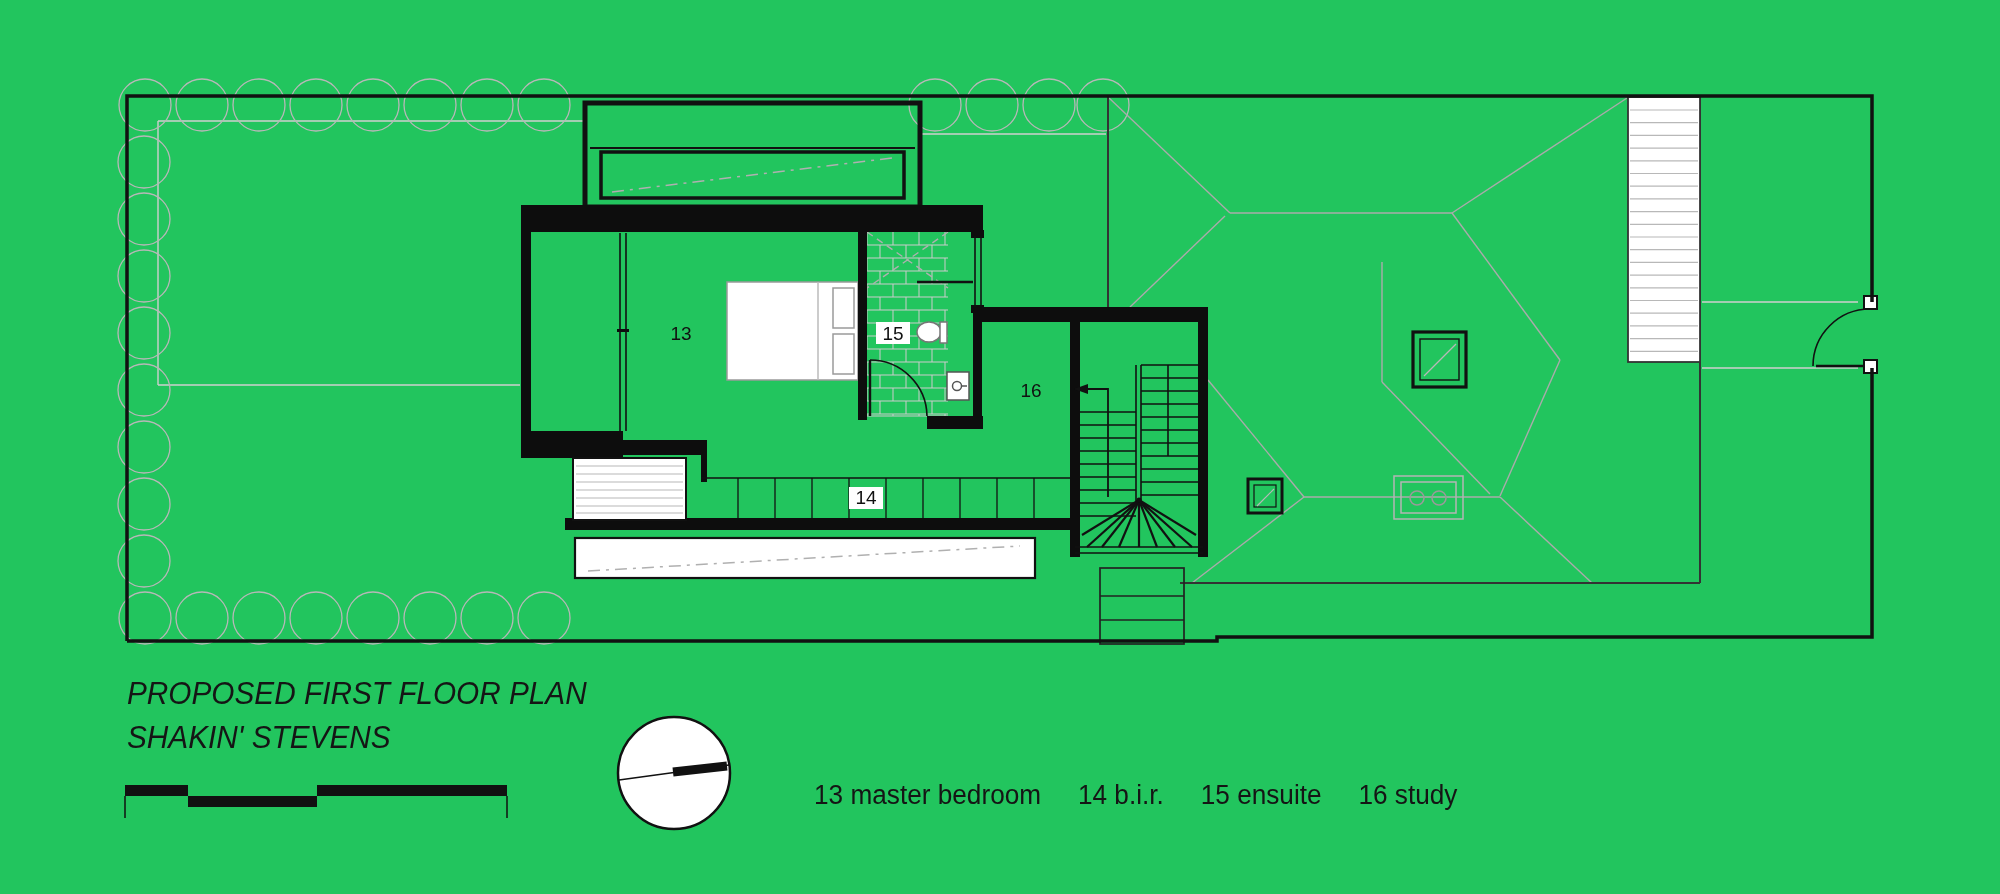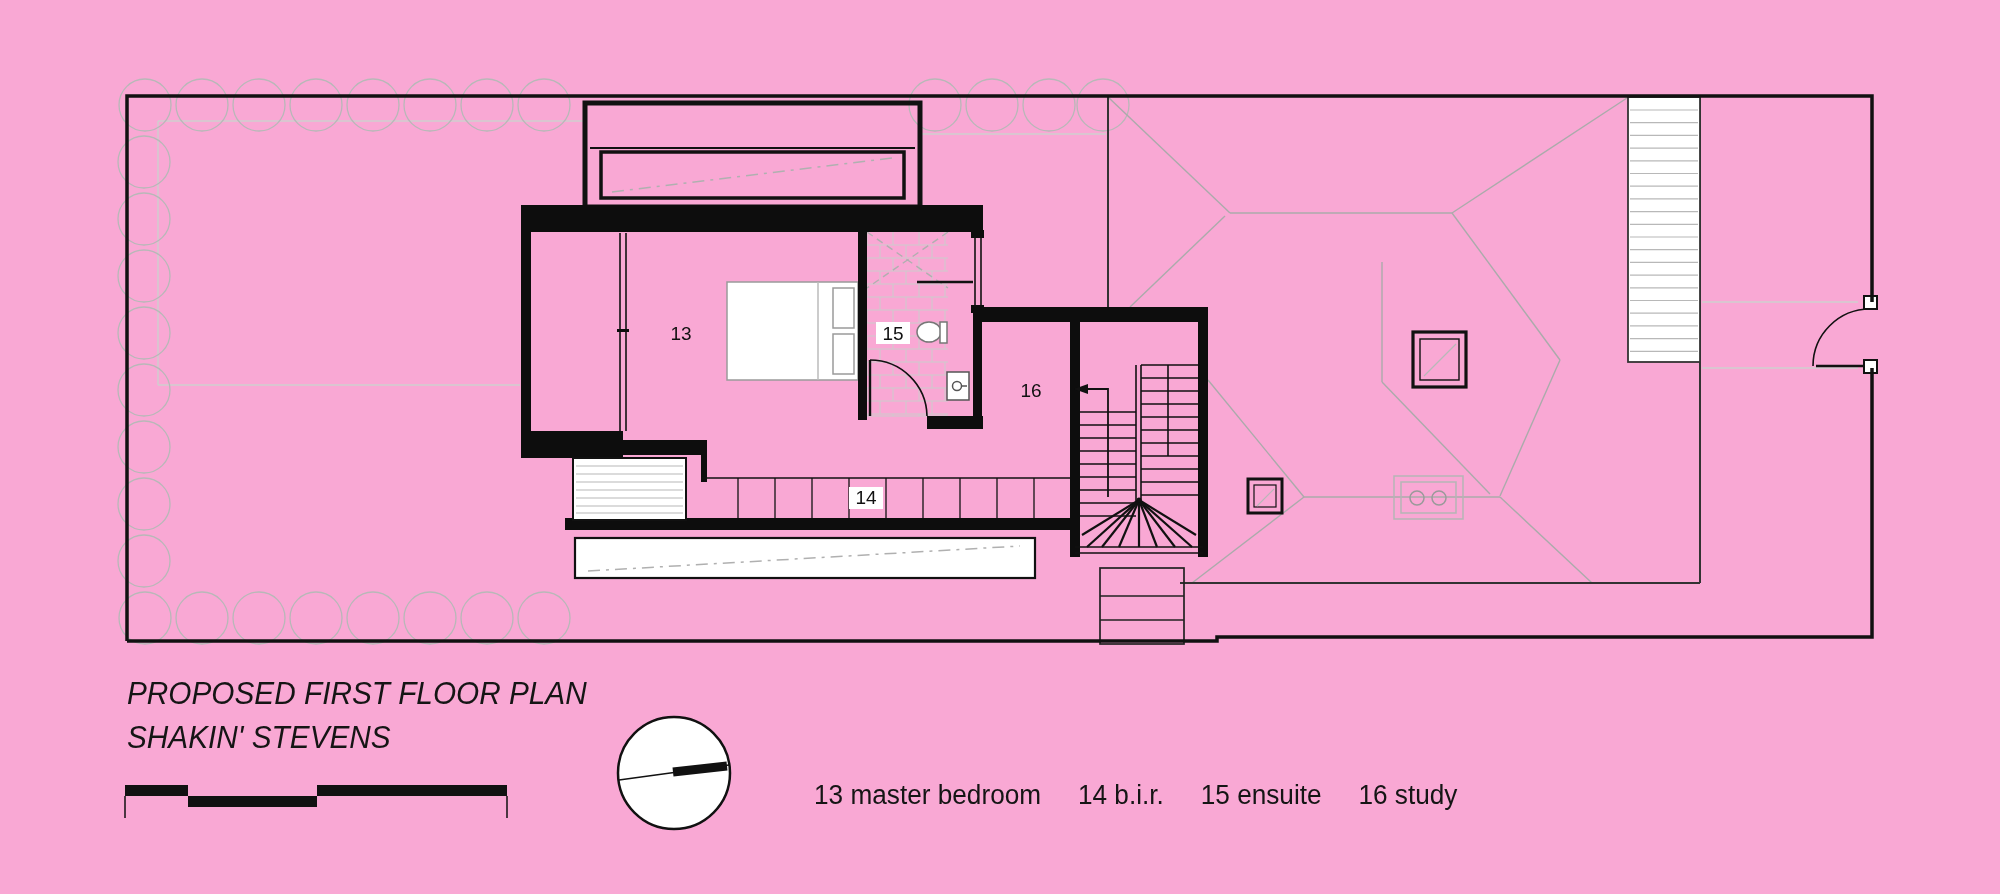--- a/index.html
+++ b/index.html
@@ -1,16 +1,16 @@
 <!DOCTYPE html>
 <html><head>
 <meta charset="utf-8">
 <style>
   html,body{margin:0;padding:0;background:#fff;}
-  .sheet{position:relative;width:2000px;height:894px;background:#f9a8d4;overflow:hidden;
+  .sheet{position:relative;width:2000px;height:894px;background:#22c55e;overflow:hidden;
          font-family:"Liberation Sans",sans-serif;color:#111;}
   svg{position:absolute;left:0;top:0;}
   .title-block{position:absolute;left:127px;top:672px;font-style:italic;font-size:31px;
                line-height:44px;letter-spacing:0px;color:#151515;transform:scaleX(.96);transform-origin:left top;white-space:nowrap;}
   .legend{position:absolute;left:814px;top:780px;font-size:27px;color:#151515;display:flex;gap:38px;
           transform:scaleX(.97);transform-origin:left top;white-space:nowrap;}
   .plan-label{font-family:"Liberation Sans",sans-serif;font-size:19px;fill:#111;}
 </style>
 </head>
 <body>

